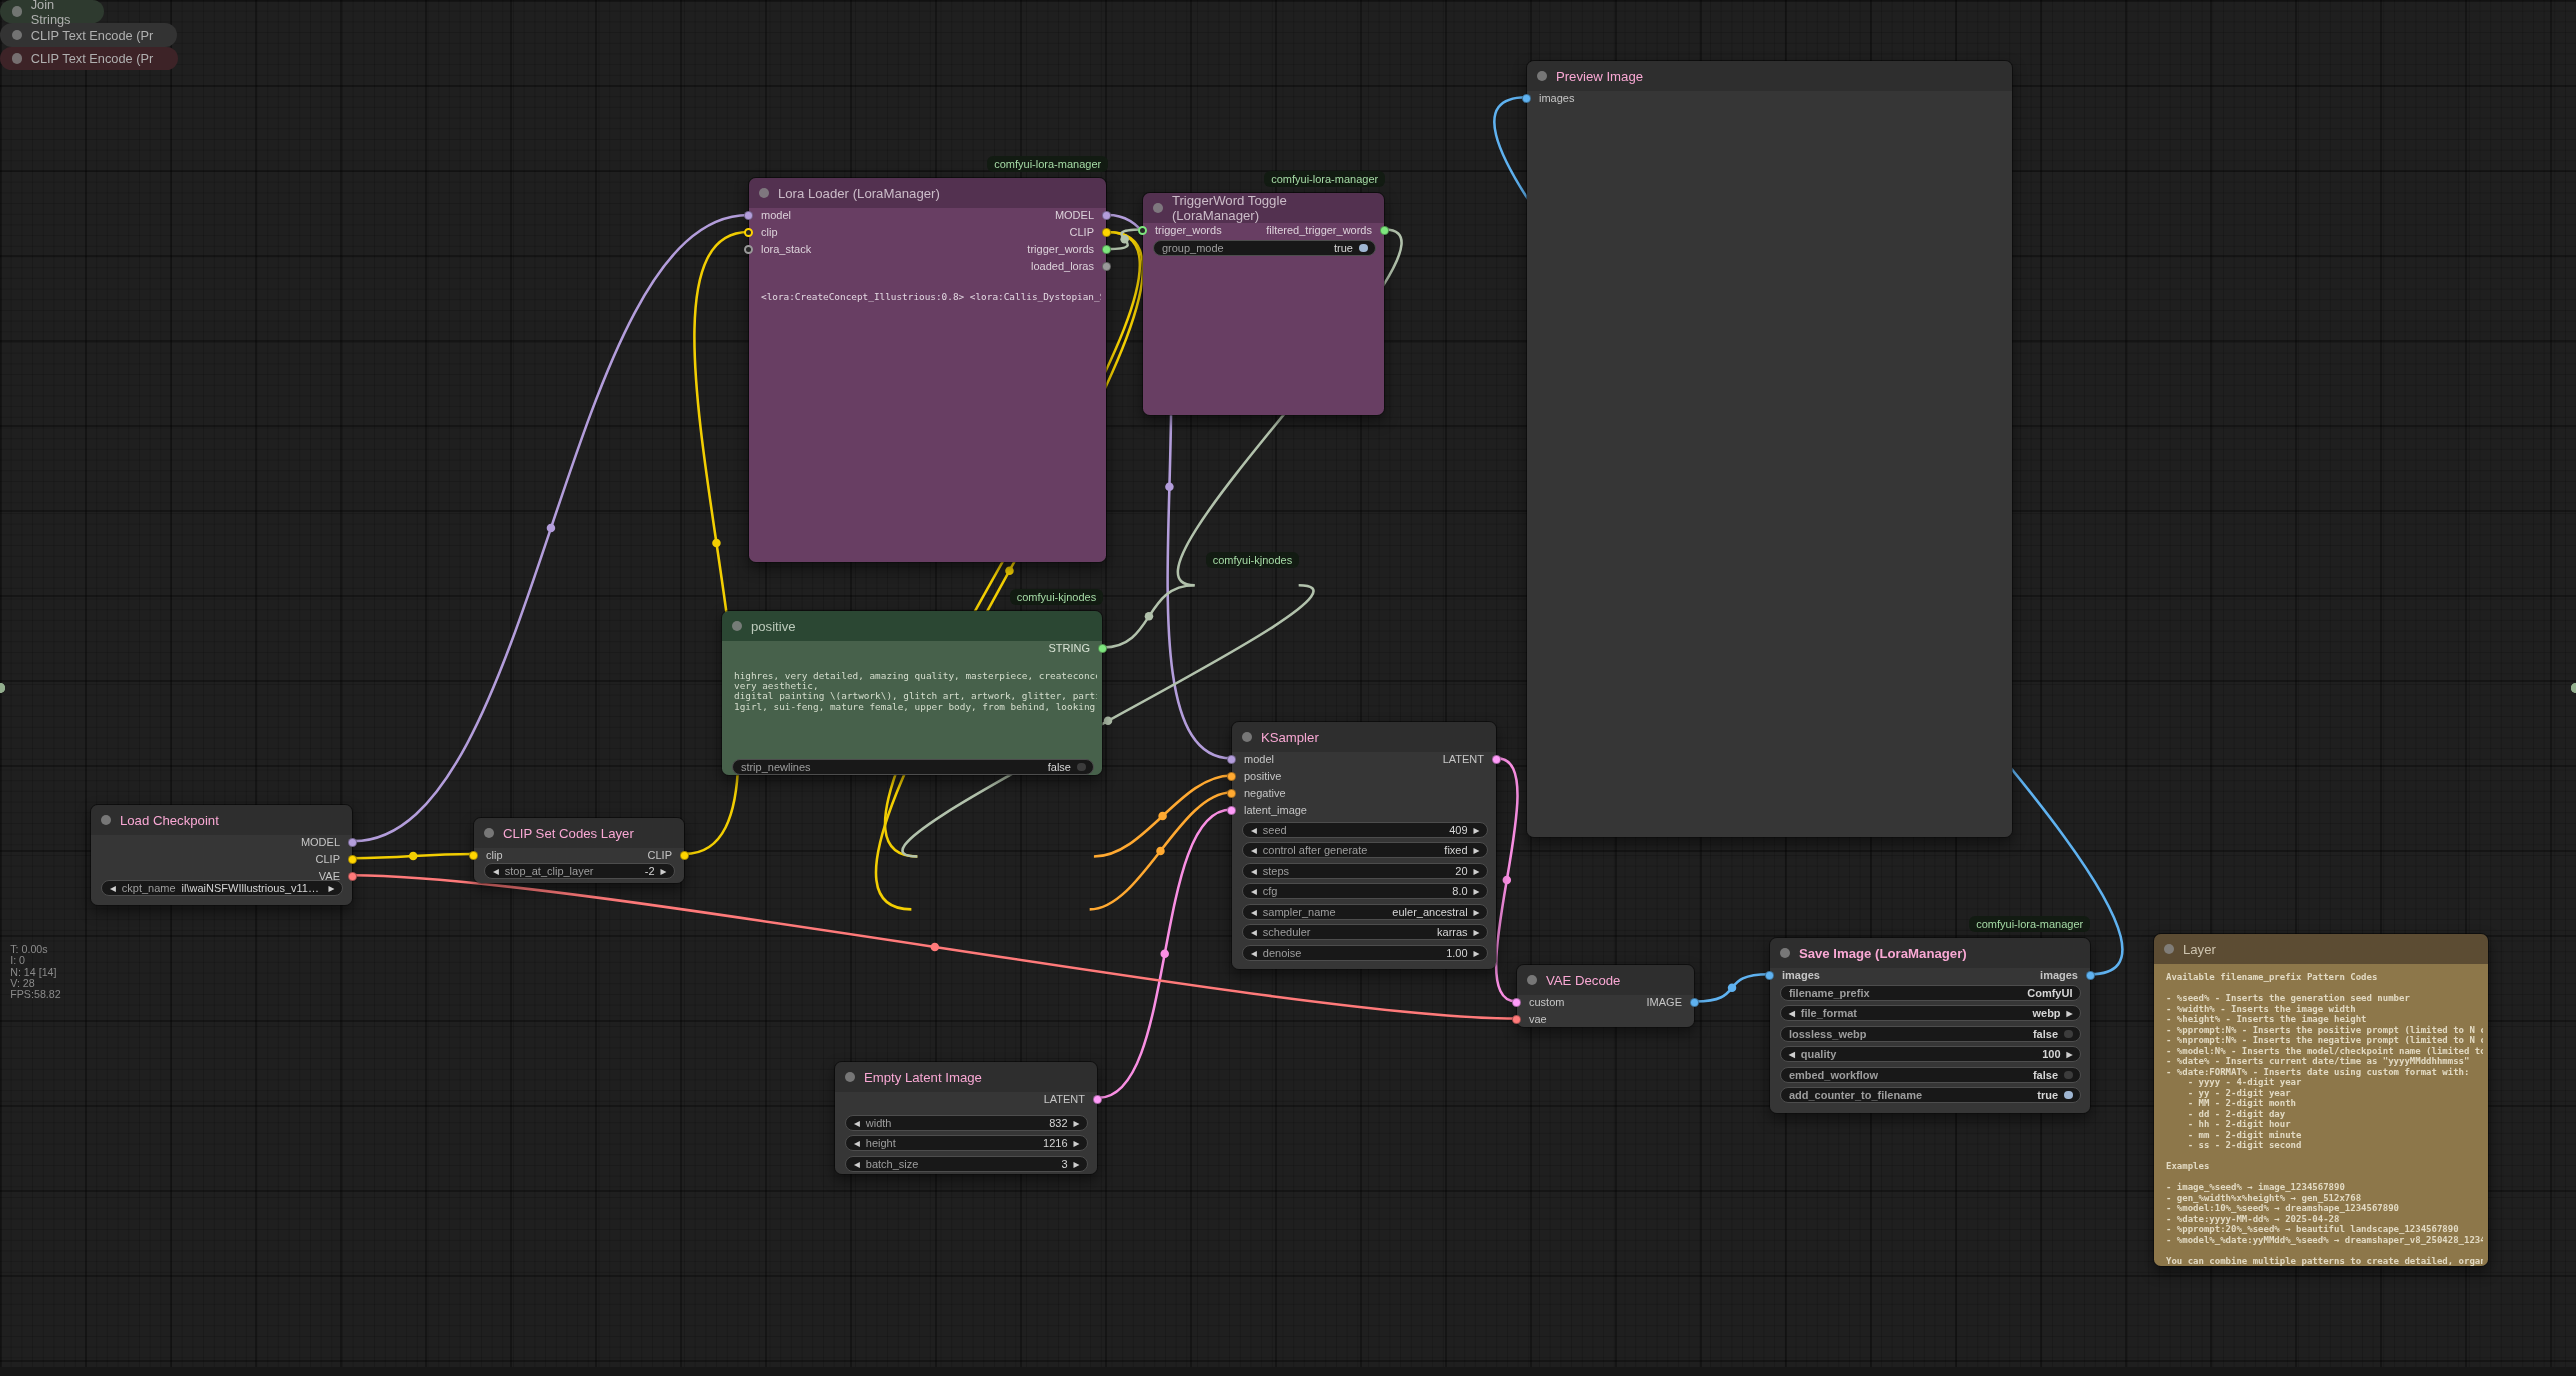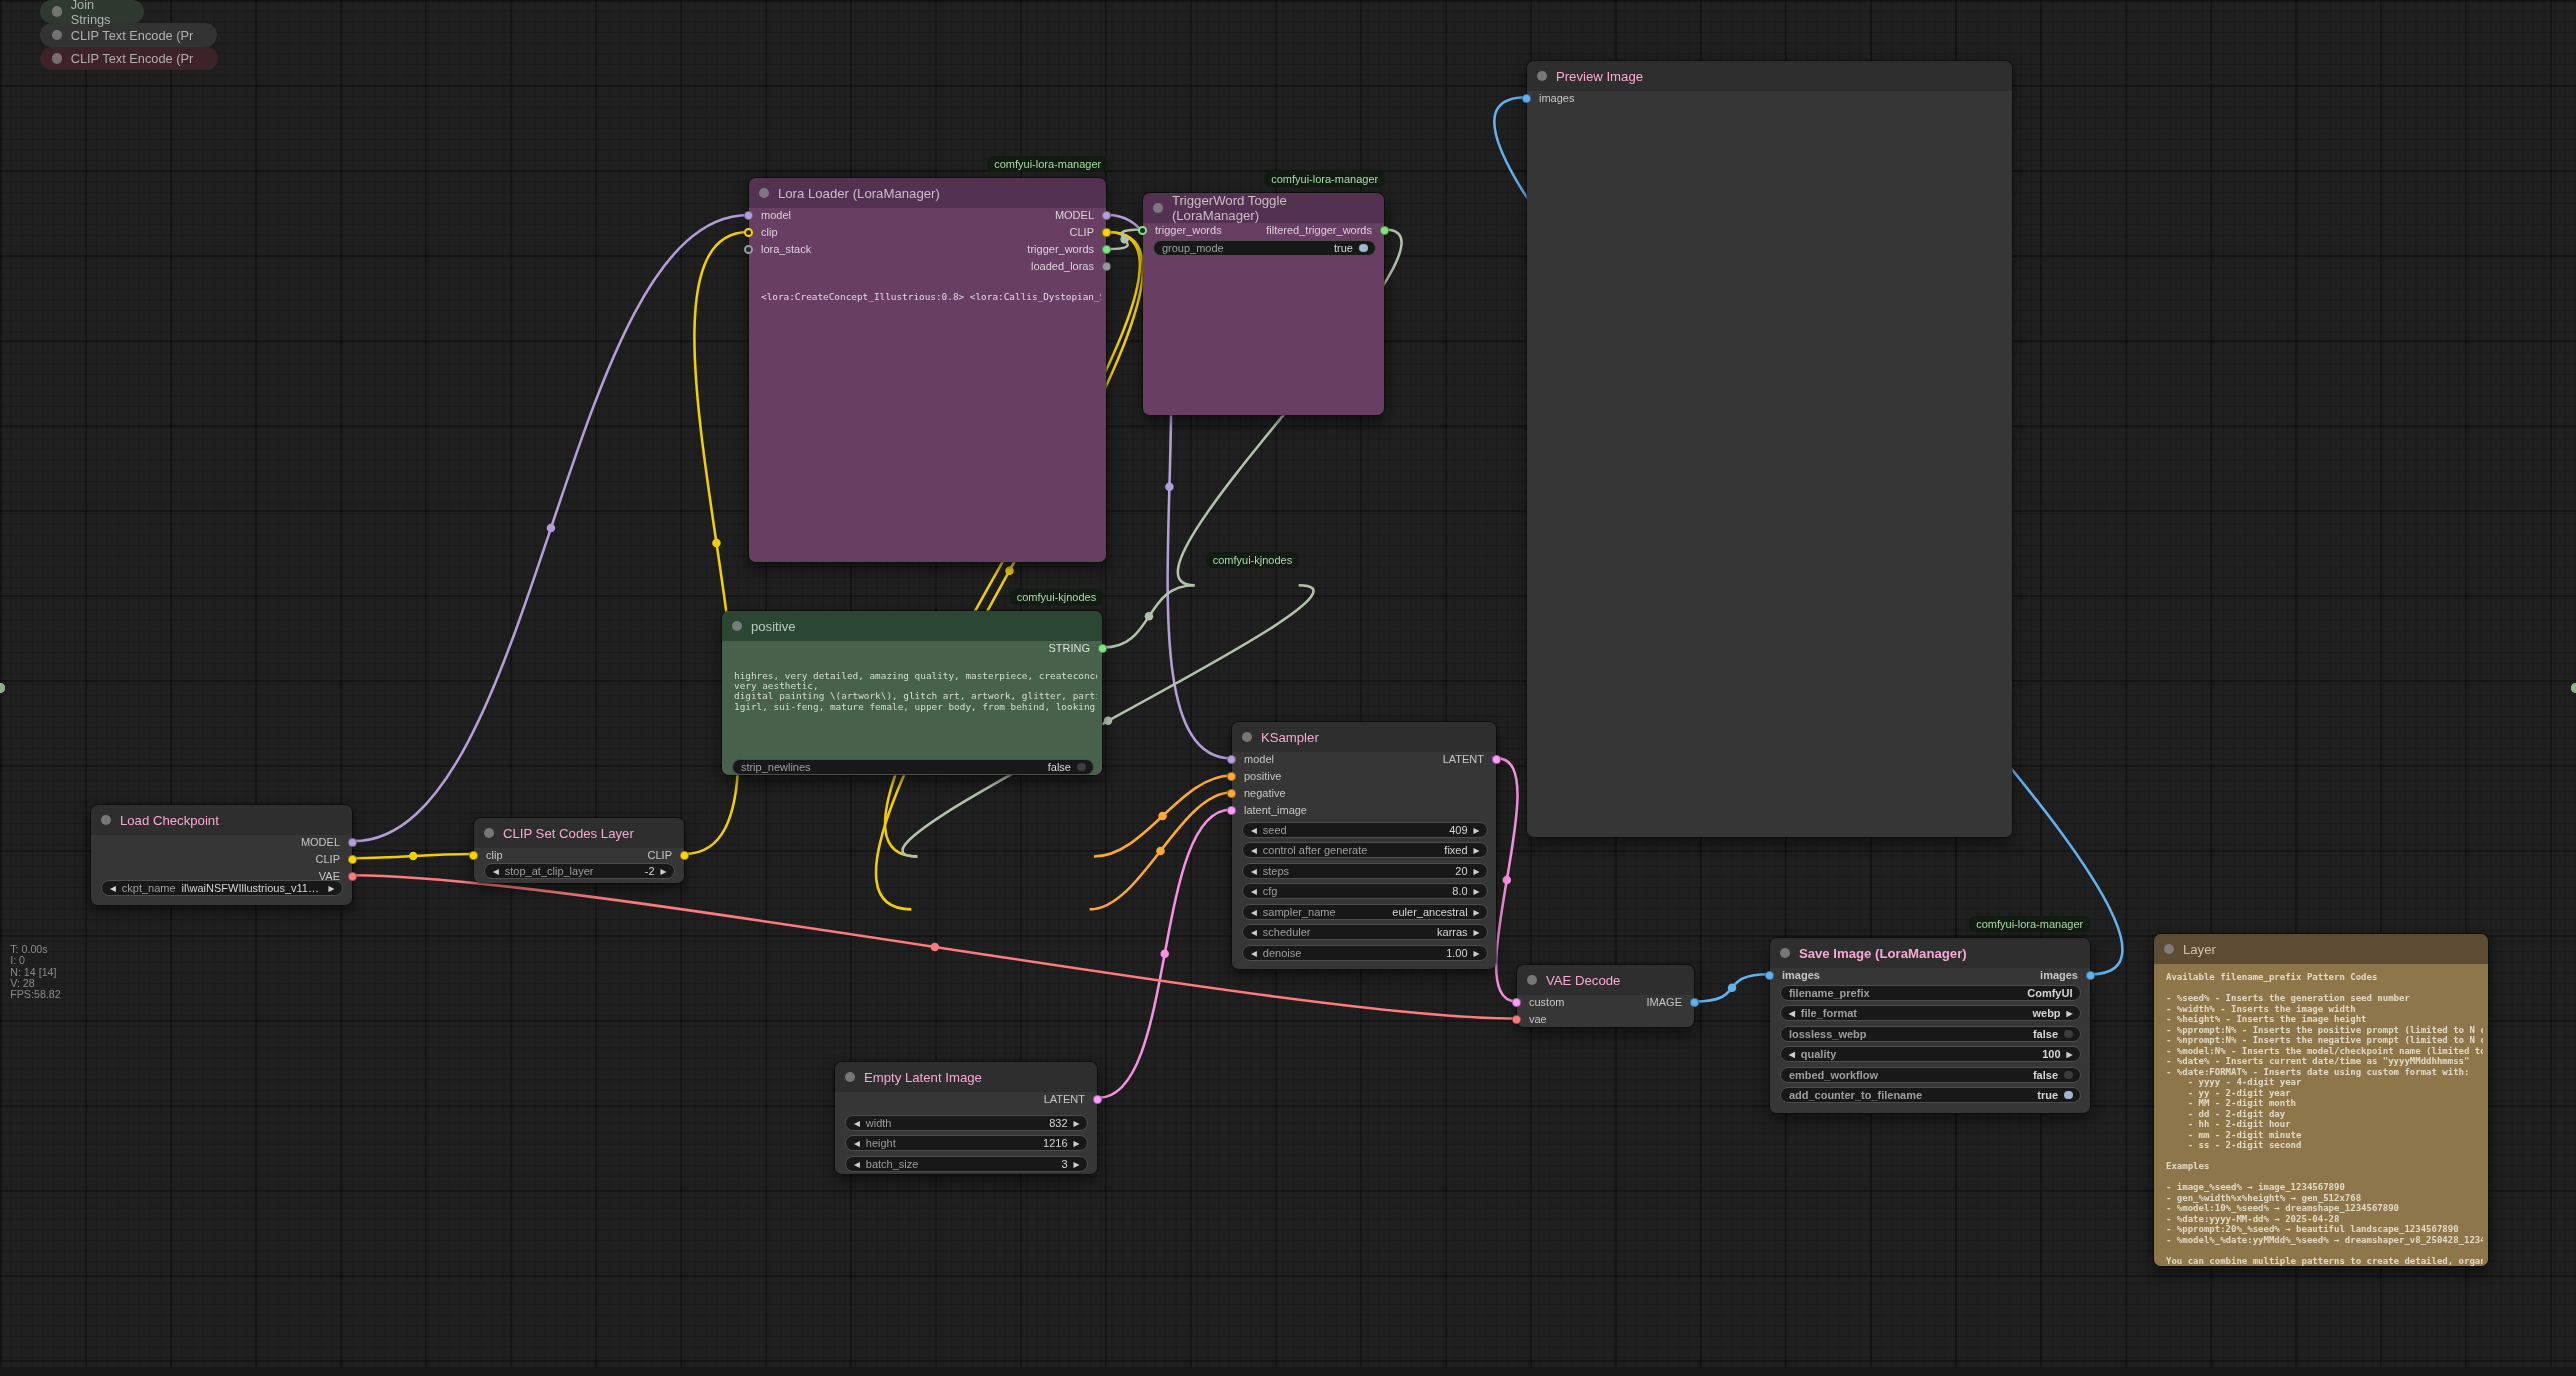--- a/index.html
+++ b/index.html
@@ -26,21 +26,21 @@
   .t-default .titlebar{background:#2e2e2e;color:#f9a8d4;}
   .t-default .body{background:#363636;}
   .t-purple .titlebar{background:#533150;color:#cbbcc8;}
   .t-purple .body{background:#683E63;}
   .t-green .titlebar{background:#2B4733;color:#bccabb;}
   .t-green .body{background:#47614B;}
   .t-note .titlebar{background:#5C4C33;color:#cdc3ae;}
   .t-note .body{background:#8D774A;}
   
   .collapsed{height:23px;display:flex;align-items:center;gap:8.5px;padding:8px 12px;
-        border-radius:12px;font-size:12.8px;color:#b0b0b0;box-sizing:border-box;margin-left:40px;}
+        border-radius:12px;font-size:12.8px;color:#b0b0b0;box-sizing:border-box;}
   .c-gray{background:#333333;}
   .c-maroon{background:#3D2327;}
   .c-greendark{background:#2E3A2F;}
   .cdot{position:absolute;width:10.2px;height:10.2px;border-radius:50%;background:#93AE8E;top:50%;margin-top:-5.1px;}
   
   .pdot{position:absolute;width:9.4px;height:9.4px;border-radius:50%;box-sizing:border-box;border:0.9px solid rgba(0,0,0,.35);}
   .pdot.ring{background:#262626 !important;border-width:2.6px;}
   .plabel{position:absolute;font-size:11px;color:#c6c6c6;line-height:13.7px;white-space:nowrap;}
   .t-purple .plabel{color:#ddd3db;}
   .t-green .plabel{color:#d8e2d4;}

